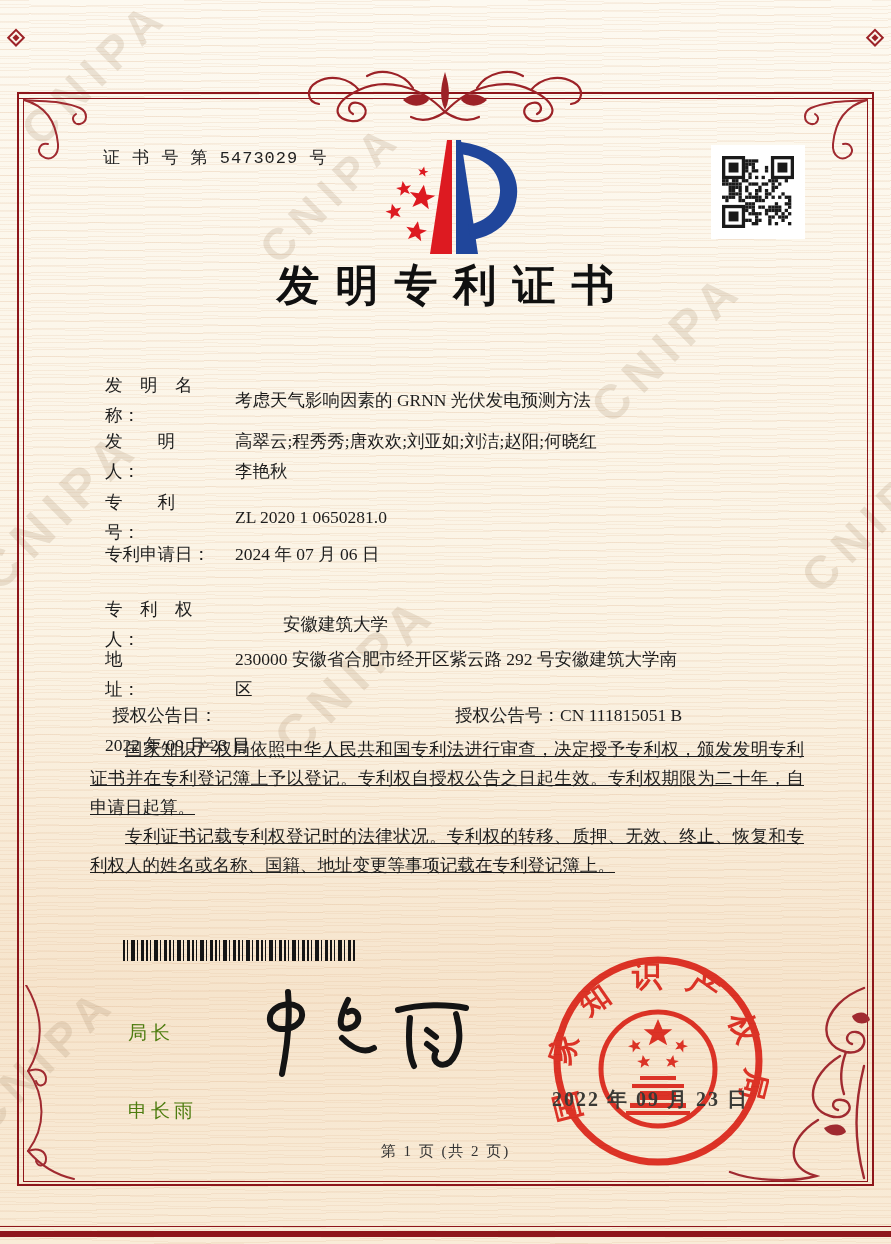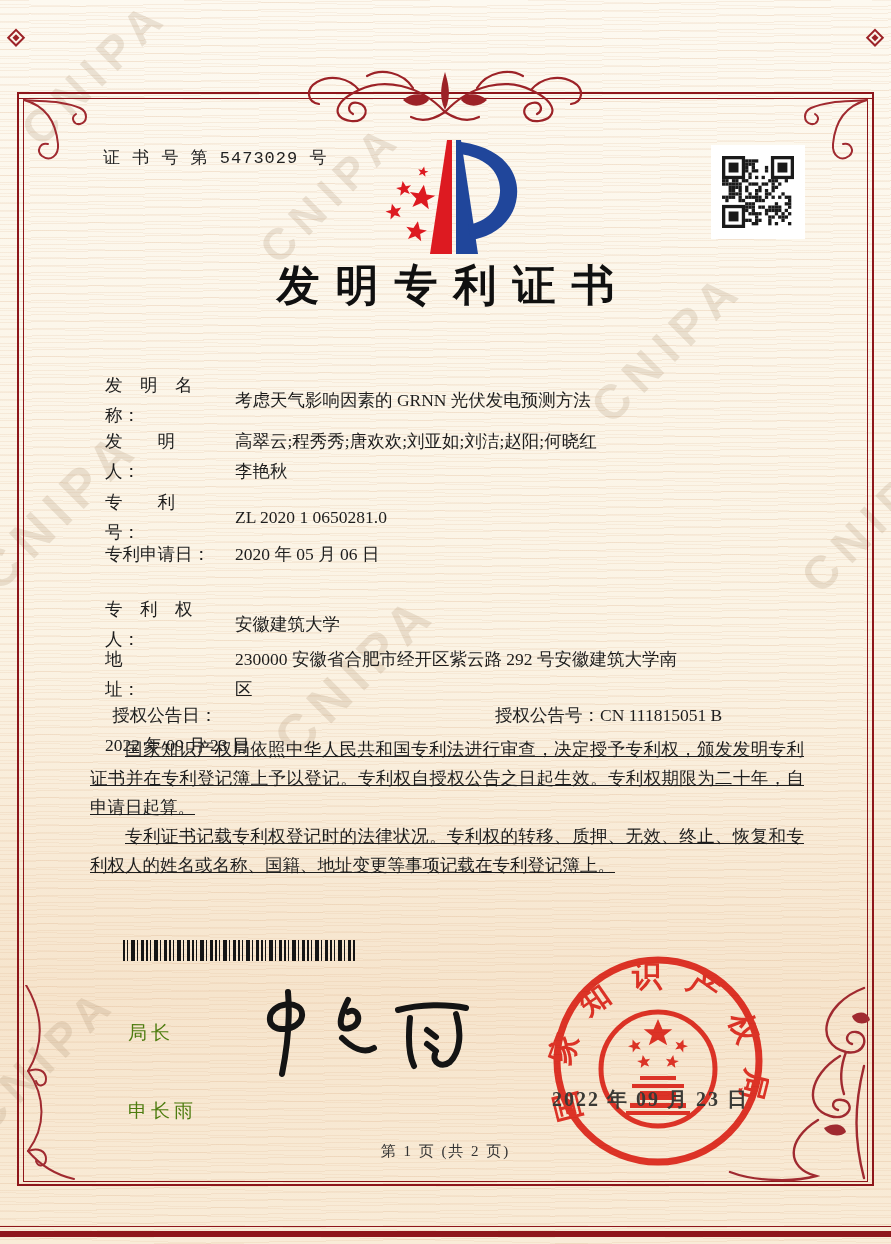--- a/index.html
+++ b/index.html
@@ -30,21 +30,21 @@
   .logo{position:absolute;left:348px;top:132px;}
   .qr{position:absolute;left:711px;top:145px;width:94px;height:94px;background:#fff;}
   .title{
     position:absolute;left:0;right:0;top:257px;text-align:center;
     font-size:43px;font-weight:700;letter-spacing:16px;text-indent:16px;color:#101010;
   }
   
   .frow{position:absolute;left:105px;display:flex;font-size:17.5px;line-height:30px;align-items:center;}
   .flabel{width:130px;flex:none;color:#1d1d1d;}
   .fvalue{white-space:pre-line;max-width:548px;color:#1d1d1d;}
-  .grant2{position:absolute;left:455px;display:flex;font-size:17.5px;line-height:30px;margin-left:40px;}
+  .grant2{position:absolute;left:455px;display:flex;font-size:17.5px;line-height:30px;}
   
   .paras{position:absolute;left:90px;top:735px;width:714px;font-size:17.5px;line-height:29px;}
   .paras p{margin:0;text-indent:2em;text-align:justify;text-decoration:underline;}
   
   .barcode{
     position:absolute;left:123px;top:940px;width:233px;height:21px;
     background:repeating-linear-gradient(90deg,
       #151515 0 2px, rgba(0,0,0,0) 2px 4px,
       #151515 4px 5px, rgba(0,0,0,0) 5px 8px,
       #151515 8px 12px, rgba(0,0,0,0) 12px 14px,
@@ -339,23 +339,23 @@
     <span class="flabel">发　　明　　人：</span>
     <span class="fvalue">高翠云;程秀秀;唐欢欢;刘亚如;刘洁;赵阳;何晓红
 李艳秋</span>
   </div>
   <div class="frow" style="top:487px;">
     <span class="flabel">专　　利　　号：</span>
     <span class="fvalue">ZL 2020 1 0650281.0</span>
   </div>
   <div class="frow" style="top:539px;">
     <span class="flabel">专利申请日：</span>
-    <span class="fvalue">2020 年 05 月 06 日</span>
-  </div>
-  <div class="frow" style="top:594px;">
+    <span class="fvalue">2024 年 07 月 06 日</span>
+  </div>
+  <div class="frow" style="top:594px;gap:48px;">
     <span class="flabel">专　利　权　人：</span>
     <span class="fvalue">安徽建筑大学</span>
   </div>
   <div class="frow" style="top:644px;">
     <span class="flabel">地　　　　　址：</span>
     <span class="fvalue">230000 安徽省合肥市经开区紫云路 292 号安徽建筑大学南
 区</span>
   </div>
   <div class="frow" style="top:700px;flex-direction:column;">
     <span class="flabel">授权公告日：</span>

